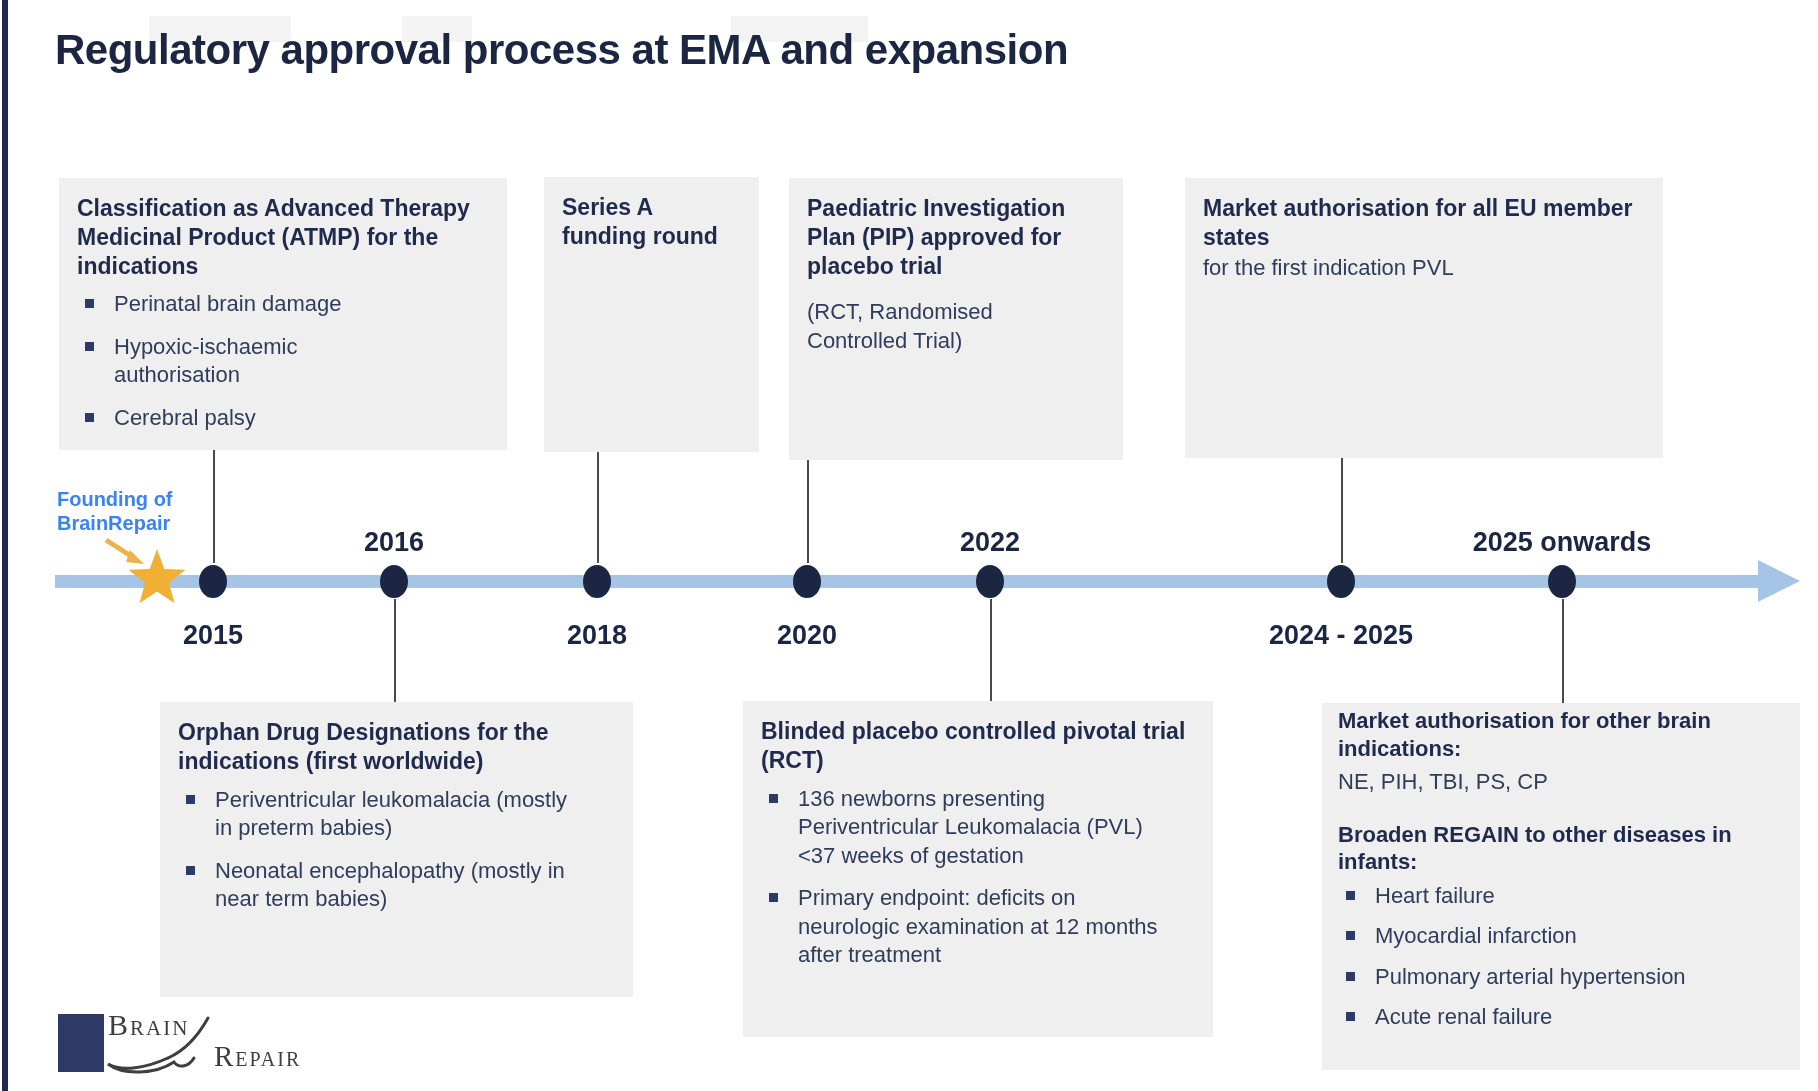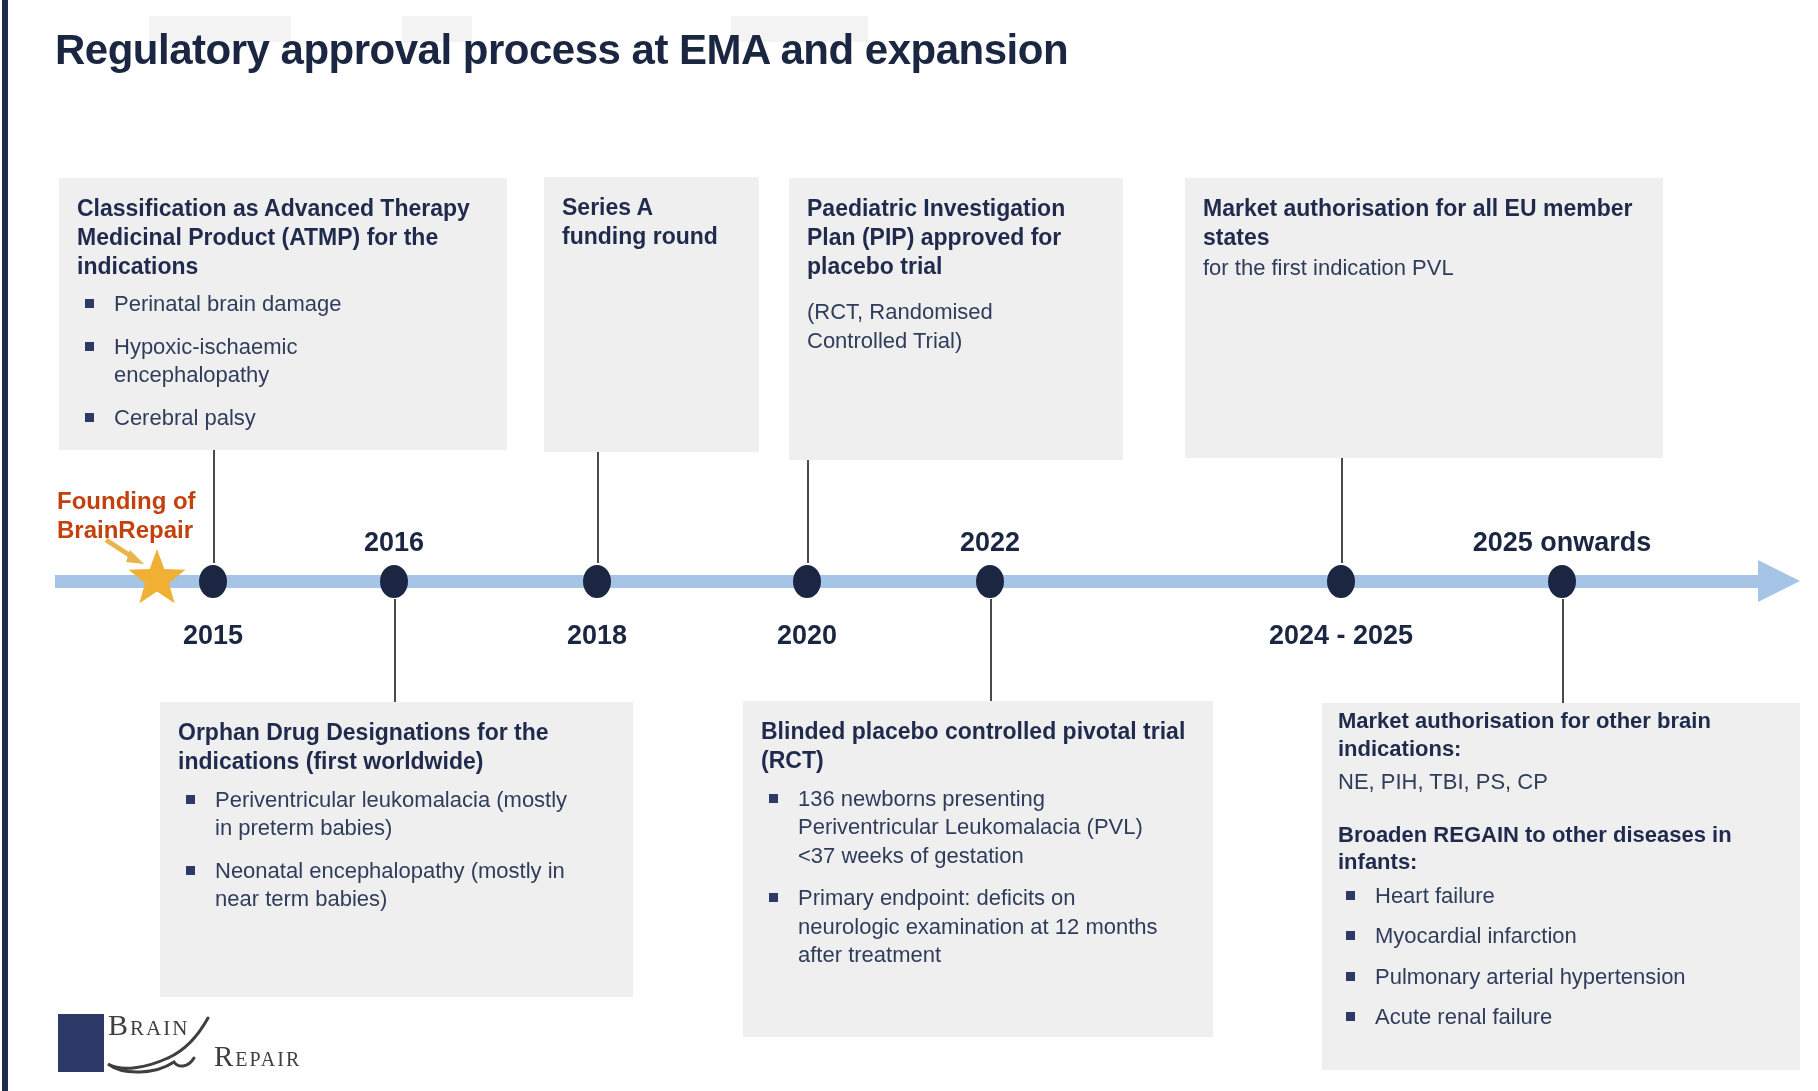--- a/index.html
+++ b/index.html
@@ -37,21 +37,21 @@
   .box--marketother .bullets li{margin-bottom:12px;}
   
   .tl-bar{position:absolute;left:55px;top:575px;width:1703px;height:13px;background:#A6C5E6;}
   .tl-arrowhead{position:absolute;left:1758px;top:560px;width:0;height:0;
     border-left:42px solid #A6C5E6;border-top:21px solid transparent;border-bottom:21px solid transparent;}
   .tl-dot{position:absolute;width:28px;height:33px;border-radius:50%;background:#1B2742;top:565px;}
   .connector{position:absolute;width:2px;background:#4a4a4a;}
   .year{position:absolute;transform:translateX(-50%);font-size:27px;font-weight:bold;color:#1B2742;white-space:nowrap;}
   .year--above{top:527px;}
   .year--below{top:620px;}
-  .founding{position:absolute;left:57px;top:487px;font-size:24px;font-weight:bold;line-height:1.2;color:#c2410c;}
+  .founding{position:absolute;left:57px;top:487px;font-size:20px;font-weight:bold;line-height:1.2;color:#3b82f6;}
   .founding span{display:block;}
   
   .logo-square{position:absolute;left:58px;top:1014px;width:46px;height:58px;background:#2D3A68;}
   .logo-word{position:absolute;font-family:"Liberation Serif",serif;font-variant:small-caps;
     color:#3f3f3f;letter-spacing:2px;}
   .logo-word--brain{left:108px;top:1008px;font-size:30px;}
   .logo-word--repair{left:214px;top:1040px;font-size:29px;}
   .abs{position:absolute;}
 </style>
 </head>
@@ -69,21 +69,21 @@
 
   <div class="box box--atmp">
     <div class="box-heading">Classification as Advanced Therapy Medicinal Product (ATMP) for the indications</div>
     <ul class="bullets">
       <li>
           <span class="blt"></span>
           <span class="blt-text">Perinatal brain damage</span>
         </li>
       <li>
           <span class="blt"></span>
-          <span class="blt-text">Hypoxic-ischaemic encephalopathy</span>
+          <span class="blt-text">Hypoxic-ischaemic authorisation</span>
         </li>
       <li>
           <span class="blt"></span>
           <span class="blt-text">Cerebral palsy</span>
         </li>
     </ul>
   </div>
 
   <div class="box box--seriesa">
     <div class="box-heading">Series A funding round</div>

